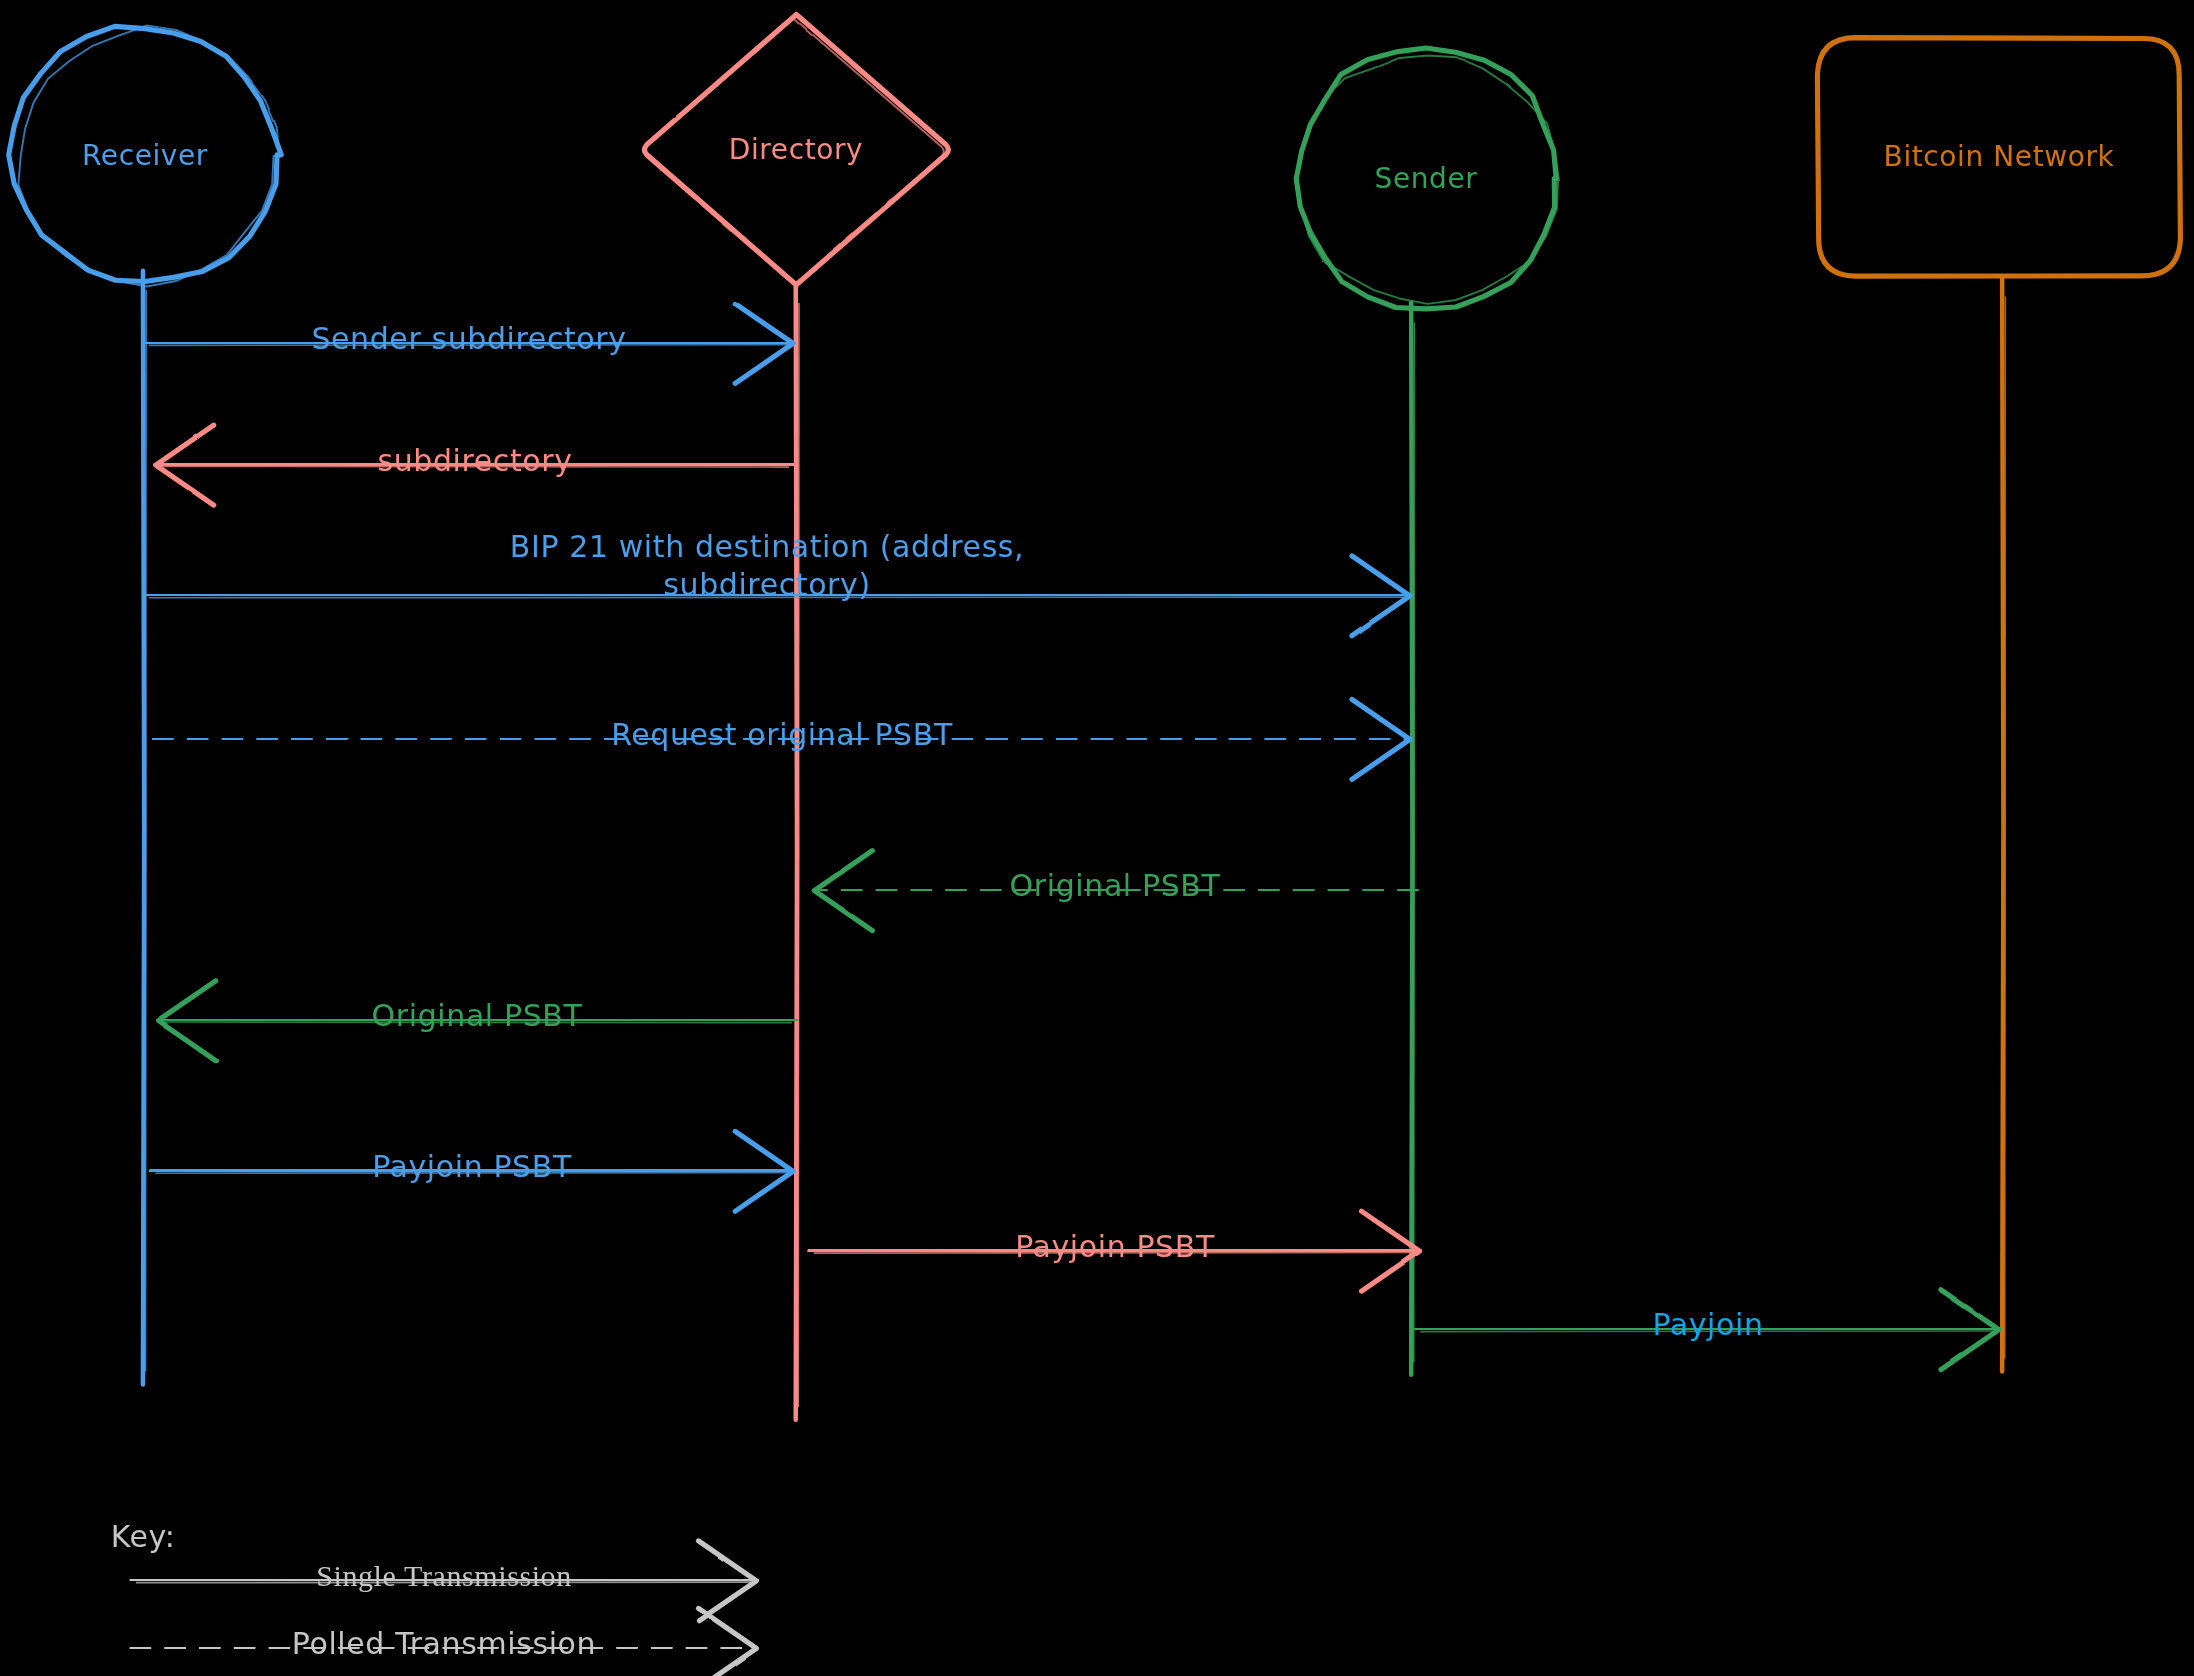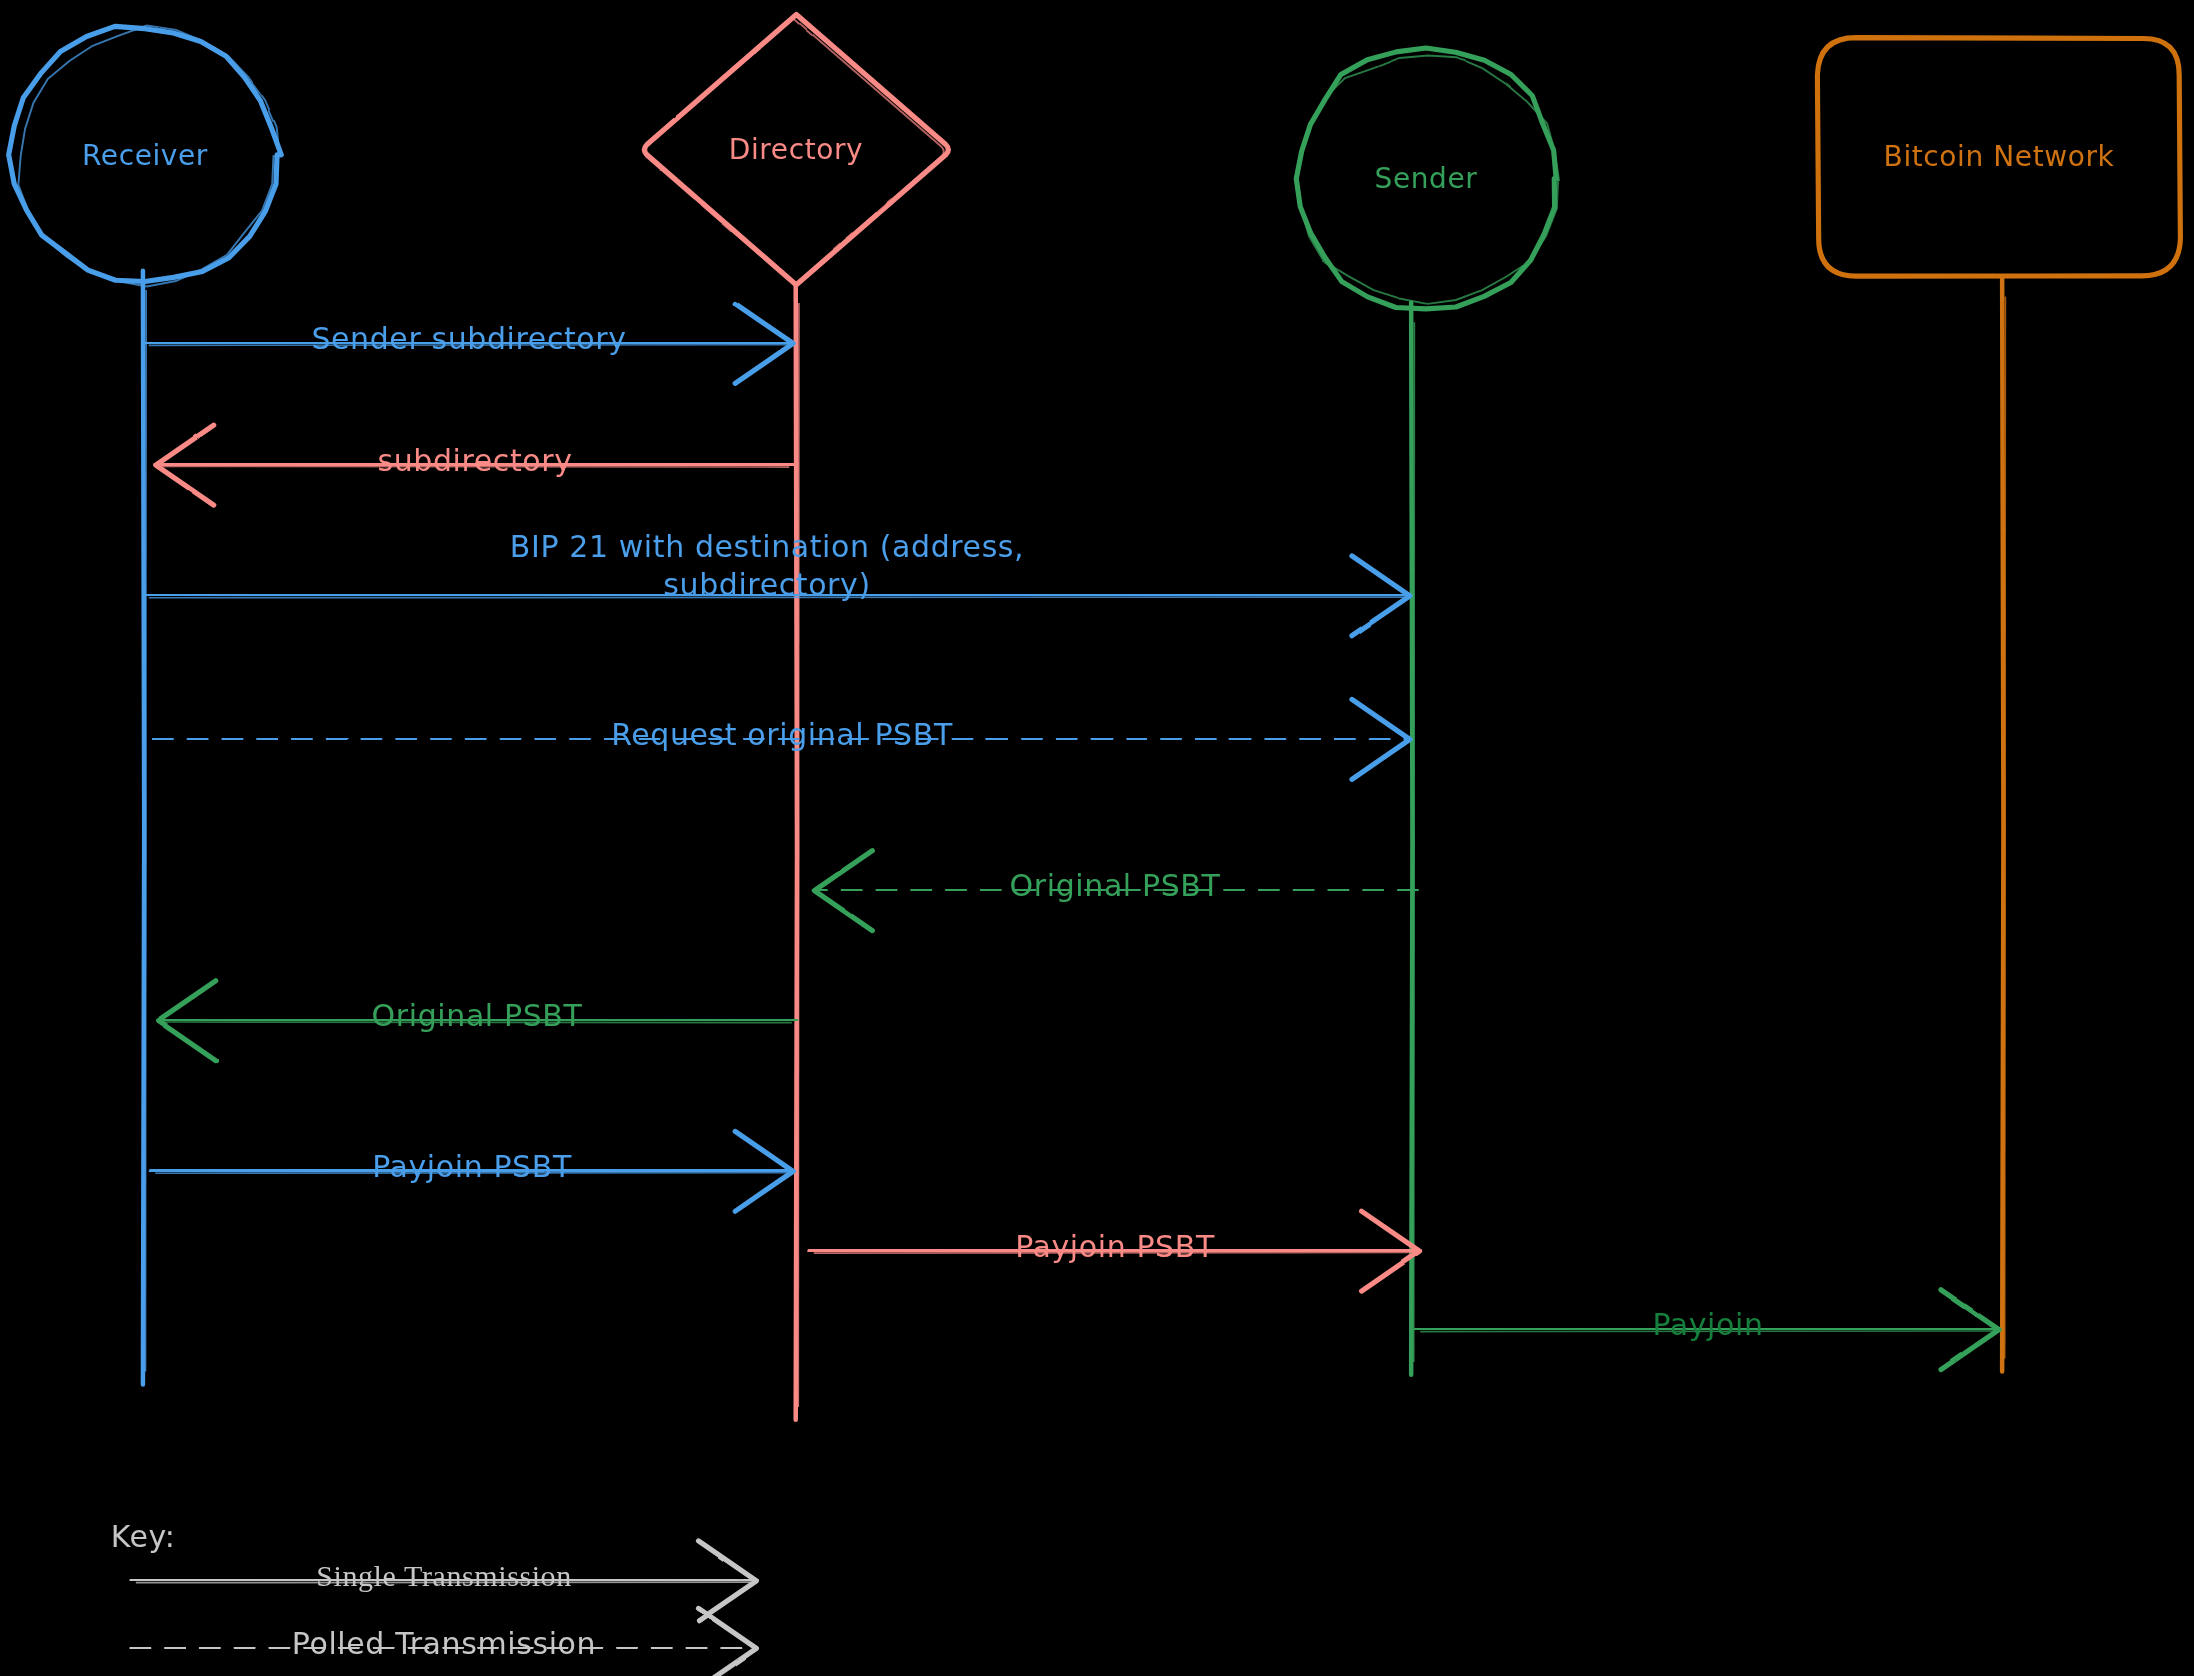--- a/index.html
+++ b/index.html
@@ -156,19 +156,19 @@
       <div class="lbl actor-label" style="left: 1999px; top: 156px; color: rgb(207, 114, 17);">Bitcoin Network</div>
       <div class="lbl msg-label" style="left: 469px; top: 338px; color: rgb(74, 158, 234);">Sender subdirectory</div>
       <div class="lbl msg-label" style="left: 475px; top: 460px; color: rgb(250, 138, 134);">subdirectory</div>
       <div class="lbl msg-label two-line" style="left: 767px; top: 565px; color: rgb(74, 158, 234);">BIP 21 with destination (address,
 subdirectory)</div>
       <div class="lbl msg-label" style="left: 782px; top: 734px; color: rgb(74, 158, 234);">Request original PSBT</div>
       <div class="lbl msg-label" style="left: 1115px; top: 885px; color: rgb(53, 160, 90);">Original PSBT</div>
       <div class="lbl msg-label" style="left: 477px; top: 1015px; color: rgb(53, 160, 90);">Original PSBT</div>
       <div class="lbl msg-label" style="left: 472px; top: 1166px; color: rgb(74, 158, 234);">Payjoin PSBT</div>
       <div class="lbl msg-label" style="left: 1115px; top: 1246px; color: rgb(250, 138, 134);">Payjoin PSBT</div>
-      <div class="lbl msg-label" style="left: 1708px; top: 1324px; color: #15803d;">Payjoin</div>
+      <div class="lbl msg-label" style="left: 1708px; top: 1324px; color: #0ea5e9;">Payjoin</div>
       <div class="lbl key-label" style="left: 444px; top: 1576px; color: rgb(198, 198, 198); font-family: Liberation Serif, serif;">Single Transmission</div>
       <div class="lbl key-label" style="left: 444px; top: 1643px; color: rgb(198, 198, 198);">Polled Transmission</div>
       <div class="lbl key-title" style="left: 143px; top: 1536px; color: rgb(198, 198, 198);">Key:</div>
     </div>
 </div>
 
 
 </body></html>

